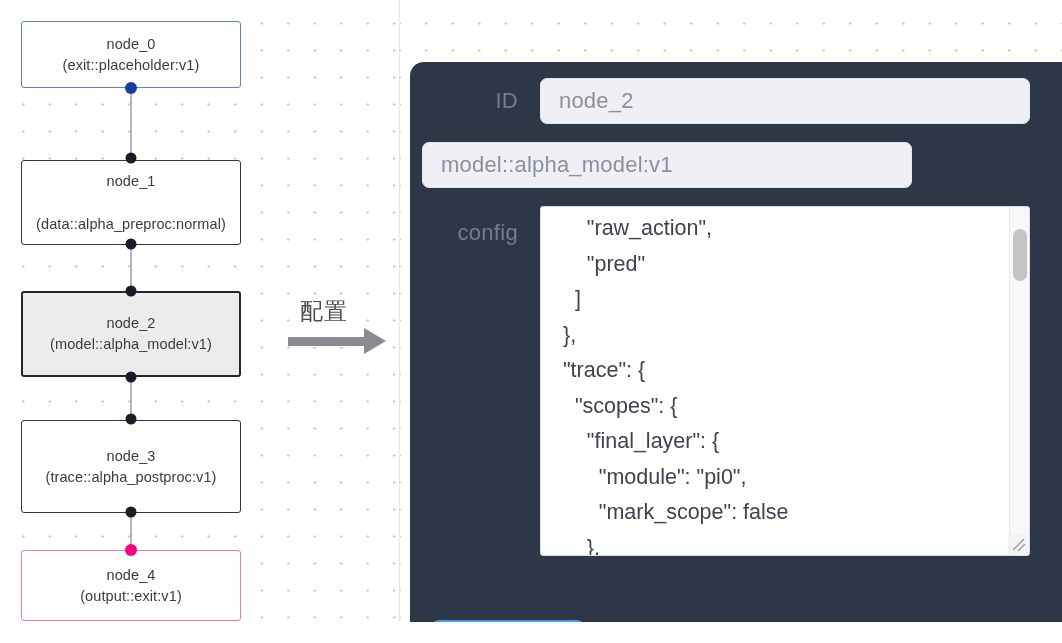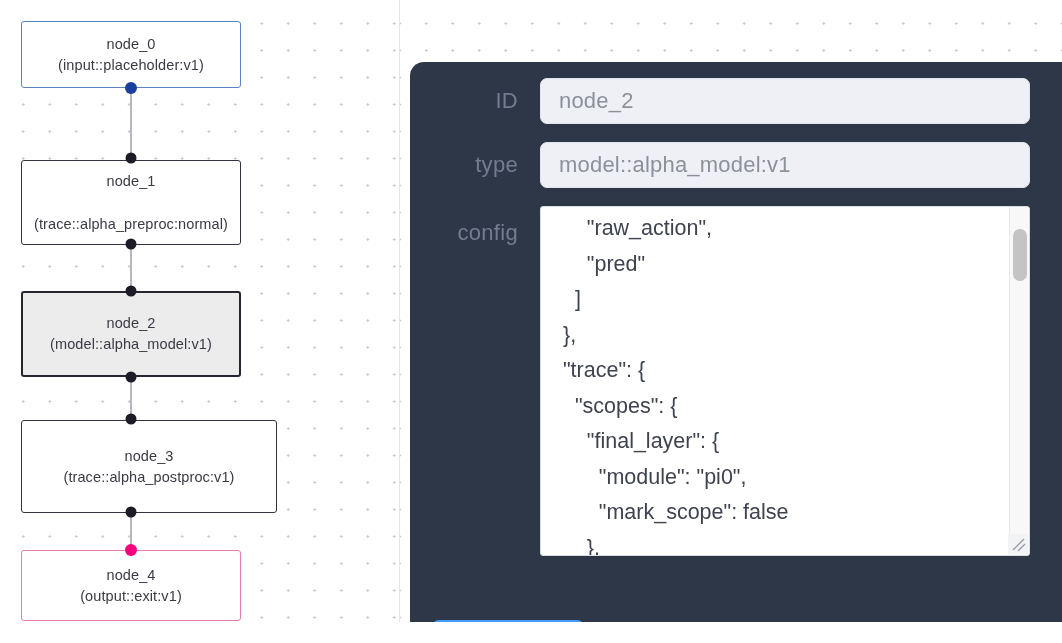--- a/index.html
+++ b/index.html
@@ -239,66 +239,70 @@
 
   <div id="graph-canvas">
 
     <div class="edge" style="left:130px; top:88px; height:72px;"></div>
     <div class="edge" style="left:130px; top:244px; height:48px;"></div>
     <div class="edge" style="left:130px; top:376px; height:44px;"></div>
     <div class="edge" style="left:130px; top:512px; height:38px;"></div>
 
     <div class="node input-node" style="left:21px; top:21px; width:220px; height:67px;">
       <div class="nl1">node_0</div>
-      <div class="nl2">(input::placeholder:v1)</div>
+      <div class="nl2">(exit::placeholder:v1)</div>
     </div>
 
     <div class="node" style="left:21px; top:160px; width:220px; height:85px;gap:22px;">
       <div class="nl1">node_1</div>
-      <div class="nl2">(trace::alpha_preproc:normal)</div>
+      <div class="nl2">(data::alpha_preproc:normal)</div>
     </div>
 
     <div class="node selected" style="left:21px; top:291px; width:220px; height:86px;">
       <div class="nl1">node_2</div>
       <div class="nl2">(model::alpha_model:v1)</div>
     </div>
 
-    <div class="node" style="left:21px; top:420px; width:256px; height:93px;">
+    <div class="node" style="left:21px; top:420px; width:220px; height:93px;">
       <div class="nl1">node_3</div>
       <div class="nl2">(trace::alpha_postproc:v1)</div>
     </div>
 
     <div class="node output-node" style="left:21px; top:550px; width:220px; height:71px;">
       <div class="nl1">node_4</div>
       <div class="nl2">(output::exit:v1)</div>
     </div>
 
     <div class="port blue" style="left:131px; top:88px;"></div>
     <div class="port" style="left:131px; top:158px;"></div>
     <div class="port" style="left:131px; top:244px;"></div>
     <div class="port" style="left:131px; top:291px;"></div>
     <div class="port" style="left:131px; top:377px;"></div>
     <div class="port" style="left:131px; top:419px;"></div>
     <div class="port" style="left:131px; top:512px;"></div>
     <div class="port magenta" style="left:131px; top:550px;"></div>
   </div>
   <div id="canvas-right-edge"></div>
 
+  <div id="arrow-group">
+    <div id="arrow-label">配置</div>
+    <div id="arrow-shaft"></div>
+    <div id="arrow-head"></div>
+  </div>
 
   <div id="panel-bg"></div>
 
   <div id="config-panel">
 
     <div class="field-row">
       <div class="field-label">ID</div>
       <div class="field-input">node_2</div>
     </div>
 
     <div class="field-row">
-      <div class="field-label">type</div>
       <div class="field-input">model::alpha_model:v1</div>
     </div>
 
     <div class="field-row config-row">
       <div class="field-label">config</div>
 
       <div id="config-textarea-wrap">
         <div id="config-textarea">      "raw_action",
       "pred"
     ]

